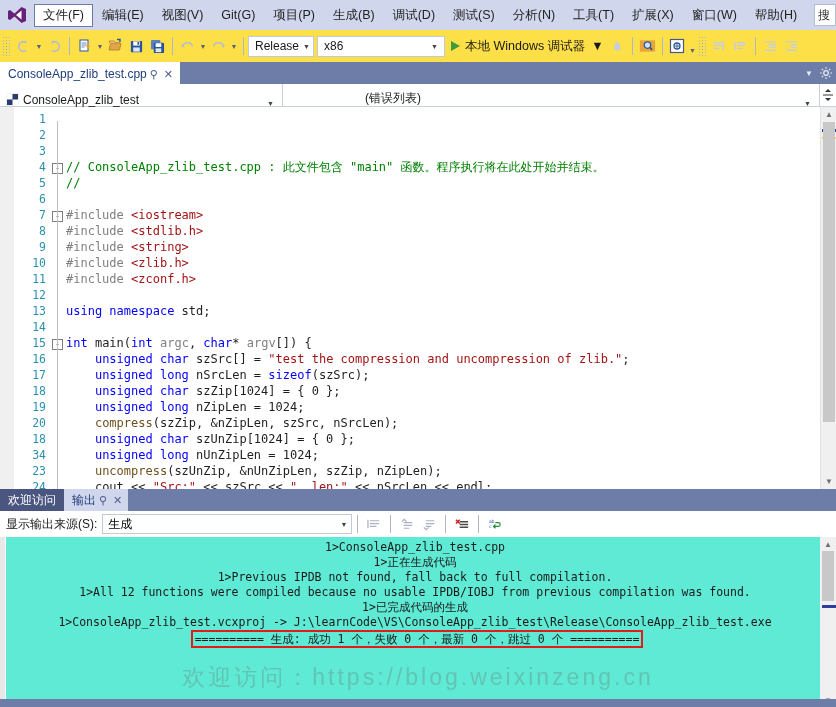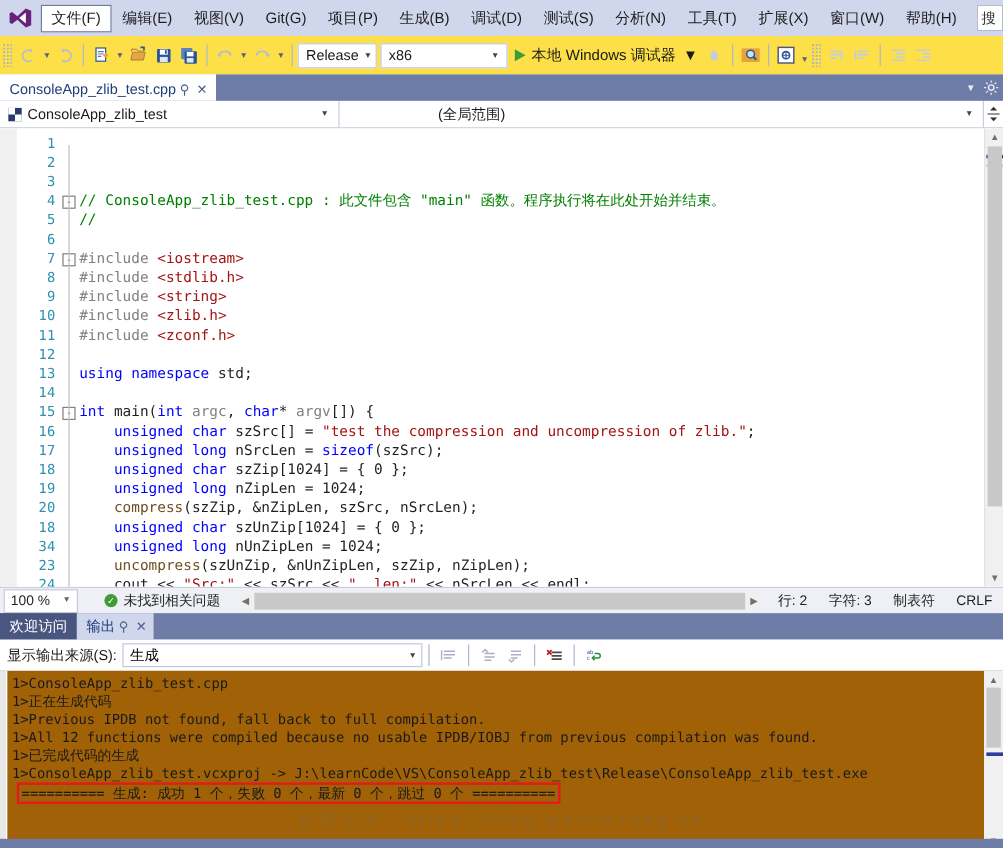--- a/index.html
+++ b/index.html
@@ -104,21 +104,21 @@
     color: #1a1a1a;
     margin-right: 3px;
   }
   .combo .cbx-caret {
     margin-left: auto;
     font-size: 7px;
     color: #444;
     padding: 0 4px;
   }
   .combo-release { width: 66px; }
-  .combo-platform { width: 106px; }
+  .combo-platform { width: 128px; }
   .run-btn {
     display: flex; align-items: center;
     height: 22px;
     padding: 0 3px;
     font-size: 12.5px;
     color: #1a1a1a;
     white-space: nowrap;
     cursor: default;
   }
   .play-tri {
@@ -169,21 +169,21 @@
     height: 23px;
     background: #ffffff;
     border-bottom: 1px solid #c9cfdd;
     display: flex;
     align-items: center;
     flex: 0 0 23px;
   }
   .nav-combo {
     height: 23px;
     display: flex;
-    align-items: center;
+    align-items: flex-end;
     border-right: 1px solid #c9cfdd;
     font-size: 12px;
     color: #1a1a1a;
     padding: 0 2px 0 5px;
     cursor: default;
   }
   .nav-combo.one { width: 283px; }
   .nav-combo.two { flex: 1; }
   .nav-combo .nc-caret { margin-left: auto; font-size: 7px; color: #444; padding-right: 6px;}
   .nav-icon {
@@ -378,24 +378,25 @@
     font-size: 12px;
   }
   .pt-combo .pc-caret { margin-left:auto; font-size:7px; color:#444; padding-right:4px;}
   .pt-sep { width:1px; height:18px; background:#aeb6d2; margin: 0 5px; }
   .pt-btn {
     width: 22px; height: 22px;
     display:flex; align-items:center; justify-content:center;
   }
   .output-body {
     flex: 1;
-    background: #a16207;
+    background: #5eead4;
     display: flex;
     min-height: 0;
     position: relative;
+    text-align: center;
   }
   .out-left {
     width: 6px;
     flex: 0 0 6px;
     background: #e8e8e8;
     border-right: 1px solid #ffffff;
   }
   .out-text {
     flex: 1;
     font-family: "DejaVu Sans Mono", monospace;
@@ -434,21 +435,21 @@
   .out-marker-blue {
     position:absolute; right:0; top:68px; width:14px; height:3px; background:#2f3d9e;
   }
 
   
   .watermark {
     position: absolute;
     left: 0; right: 0;
     bottom: 14px;
     text-align: center;
-    font-size: 15px;
+    font-size: 23px;
     letter-spacing: 3px;
     color: rgba(110,110,110,0.30);
     font-family: "Liberation Sans", sans-serif;
     pointer-events: none;
     white-space: nowrap;
     z-index: 20;
   }
   .bottom-strip {
     position:absolute; left:0; bottom:0; width:100%; height:8px;
     background:#6e7ca8;
@@ -649,21 +650,21 @@
         <svg width="13" height="13" viewBox="0 0 14 14">
             <rect x="1" y="1" width="12" height="12" fill="#2a3a6e"></rect>
             <path d="M1 1 L7 1 L7 7 L1 7 Z" fill="#ffffff"></path>
             <path d="M7 7 L13 7 L13 13 L7 13 Z" fill="#ffffff"></path>
           </svg>
       </span>
       <span>ConsoleApp_zlib_test</span>
       <span class="nc-caret">▼</span>
     </div>
     <div class="nav-combo two">
-      <span style="padding-left:77px;">(全局范围)</span>
+      <span style="padding-left:77px;">(错误列表)</span>
       <span class="nc-caret">▼</span>
     </div>
     <div class="nav-updown">
       <svg width="12" height="14" viewBox="0 0 12 14">
           <path d="M6 1 L3 4 L9 4 Z" fill="#333"></path>
           <path d="M1 7 h10" stroke="#333" stroke-width="1"></path>
           <path d="M6 13 L3 10 L9 10 Z" fill="#333"></path>
         </svg>
     </div>
   </div>
@@ -701,37 +702,20 @@
     <div class="code-line"><span style="display: inline-block; width: 14px;"><span style="display: inline-block; width: 11px; height: 11px; border: 1px solid rgb(128, 128, 128); font-size: 9px; line-height: 9px; text-align: center; color: rgb(85, 85, 85); font-family: &quot;Liberation Sans&quot;, sans-serif;">-</span></span><span class="cmt">// ConsoleApp_zlib_test.cpp : 此文件包含 "main" 函数。程序执行将在此处开始并结束。</span></div><div class="code-line"><span style="display: inline-block; width: 14px;"></span><span class="cmt">//</span></div><div class="code-line"><span style="display: inline-block; width: 14px;"></span></div><div class="code-line"><span style="display: inline-block; width: 14px;"><span style="display: inline-block; width: 11px; height: 11px; border: 1px solid rgb(128, 128, 128); font-size: 9px; line-height: 9px; text-align: center; color: rgb(85, 85, 85); font-family: &quot;Liberation Sans&quot;, sans-serif;">-</span></span><span class="pp">#include </span><span class="ppinc">&lt;iostream&gt;</span></div><div class="code-line"><span style="display: inline-block; width: 14px;"></span><span class="pp">#include </span><span class="ppinc">&lt;stdlib.h&gt;</span></div><div class="code-line"><span style="display: inline-block; width: 14px;"></span><span class="pp">#include </span><span class="ppinc">&lt;string&gt;</span></div><div class="code-line"><span style="display: inline-block; width: 14px;"></span><span class="pp">#include </span><span class="ppinc">&lt;zlib.h&gt;</span></div><div class="code-line"><span style="display: inline-block; width: 14px;"></span><span class="pp">#include </span><span class="ppinc">&lt;zconf.h&gt;</span></div><div class="code-line"><span style="display: inline-block; width: 14px;"></span></div><div class="code-line"><span style="display: inline-block; width: 14px;"></span><span class="kw">using</span><span class="id"> </span><span class="kw">namespace</span><span class="id"> std;</span></div><div class="code-line"><span style="display: inline-block; width: 14px;"></span></div><div class="code-line"><span style="display: inline-block; width: 14px;"><span style="display: inline-block; width: 11px; height: 11px; border: 1px solid rgb(128, 128, 128); font-size: 9px; line-height: 9px; text-align: center; color: rgb(85, 85, 85); font-family: &quot;Liberation Sans&quot;, sans-serif;">-</span></span><span class="kw">int</span><span class="id"> </span><span class="id">main</span><span class="id">(</span><span class="kw">int</span><span class="id"> </span><span class="pp">argc</span><span class="id">, </span><span class="kw">char</span><span class="id">* </span><span class="pp">argv</span><span class="id">[]) {</span></div><div class="code-line"><span style="display: inline-block; width: 14px;"></span><span>    </span><span class="kw">unsigned</span><span class="id"> </span><span class="kw">char</span><span class="id"> szSrc[] = </span><span class="str">"test the compression and uncompression of zlib."</span><span class="id">;</span></div><div class="code-line"><span style="display: inline-block; width: 14px;"></span><span>    </span><span class="kw">unsigned</span><span class="id"> </span><span class="kw">long</span><span class="id"> nSrcLen = </span><span class="kw">sizeof</span><span class="id">(szSrc);</span></div><div class="code-line"><span style="display: inline-block; width: 14px;"></span><span>    </span><span class="kw">unsigned</span><span class="id"> </span><span class="kw">char</span><span class="id"> szZip[1024] = { 0 };</span></div><div class="code-line"><span style="display: inline-block; width: 14px;"></span><span>    </span><span class="kw">unsigned</span><span class="id"> </span><span class="kw">long</span><span class="id"> nZipLen = 1024;</span></div><div class="code-line"><span style="display: inline-block; width: 14px;"></span><span>    </span><span class="fn">compress</span><span class="id">(szZip, &amp;nZipLen, szSrc, nSrcLen);</span></div><div class="code-line"><span style="display: inline-block; width: 14px;"></span><span>    </span><span class="kw">unsigned</span><span class="id"> </span><span class="kw">char</span><span class="id"> szUnZip[1024] = { 0 };</span></div><div class="code-line"><span style="display: inline-block; width: 14px;"></span><span>    </span><span class="kw">unsigned</span><span class="id"> </span><span class="kw">long</span><span class="id"> nUnZipLen = 1024;</span></div><div class="code-line"><span style="display: inline-block; width: 14px;"></span><span>    </span><span class="fn">uncompress</span><span class="id">(szUnZip, &amp;nUnZipLen, szZip, nZipLen);</span></div><div class="code-line"><span style="display: inline-block; width: 14px;"></span><span>    </span><span class="id">cout</span><span class="id"> &lt;&lt; </span><span class="str">"Src:"</span><span class="id"> &lt;&lt; szSrc &lt;&lt; </span><span class="str">", len:"</span><span class="id"> &lt;&lt; nSrcLen &lt;&lt; </span><span class="id">endl</span><span class="id">;</span></div></div>
     <div class="vscroll">
       <div class="arrow-up">▲</div>
       <div class="marker-blue" style="top:22px;"></div>
       <div class="marker-yellow" style="top:30px;"></div>
       <div class="thumb" style="top:15px;height:300px;"></div>
       <div class="arrow-dn">▼</div>
     </div>
   </div>
 
-  <div class="ed-status">
-    <div class="zoom-box">
-      <span>100 %</span>
-      <span class="zcaret">▼</span>
-    </div>
-    <div class="ok-dot">✓</div>
-    <div>未找到相关问题</div>
-    <div class="hscroll">
-      <span class="harrow">◀</span>
-      <div class="hthumb" style="left:14px;right:14px;"></div>
-      <span class="harrow" style="margin-left:auto;">▶</span>
-    </div>
-    <div class="st-cell">行: 2</div>
-    <div class="st-cell">字符: 3</div>
-    <div class="st-cell">制表符</div>
-    <div class="st-cell">CRLF</div>
-  </div>
 
   <div class="panel">
     <div class="panel-tabs">
       <div class="ptab inactive">
         <span>欢迎访问</span>
       </div>
       <div class="ptab active">
         <span>输出</span>
         <span class="pin">⚲</span>
         <span class="xclose">✕</span>

